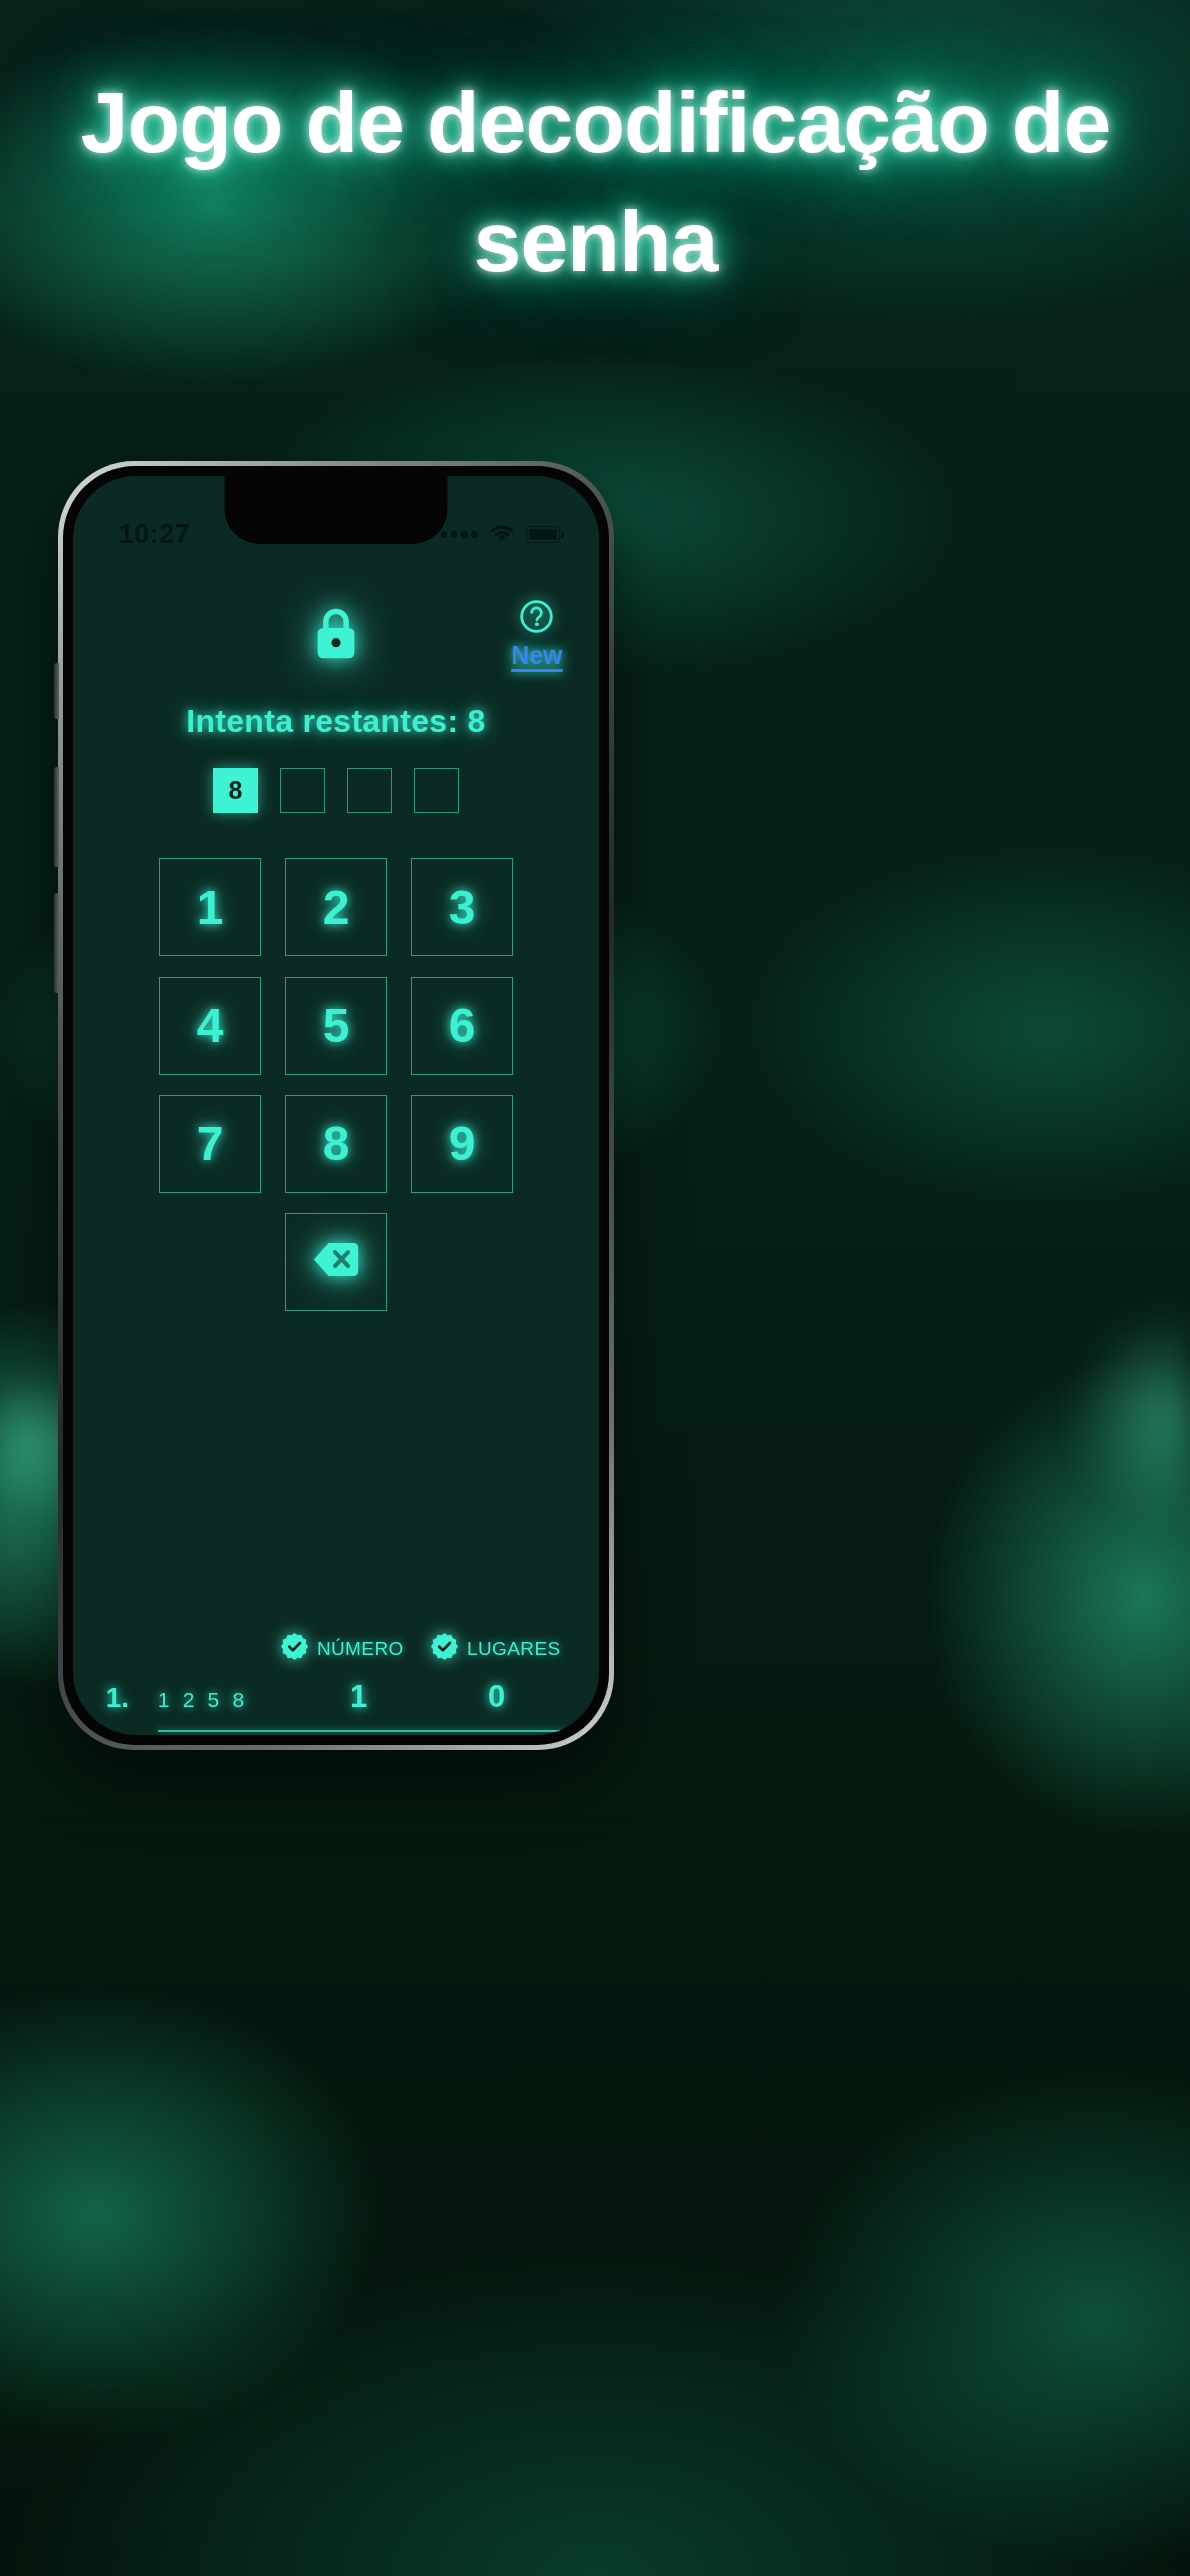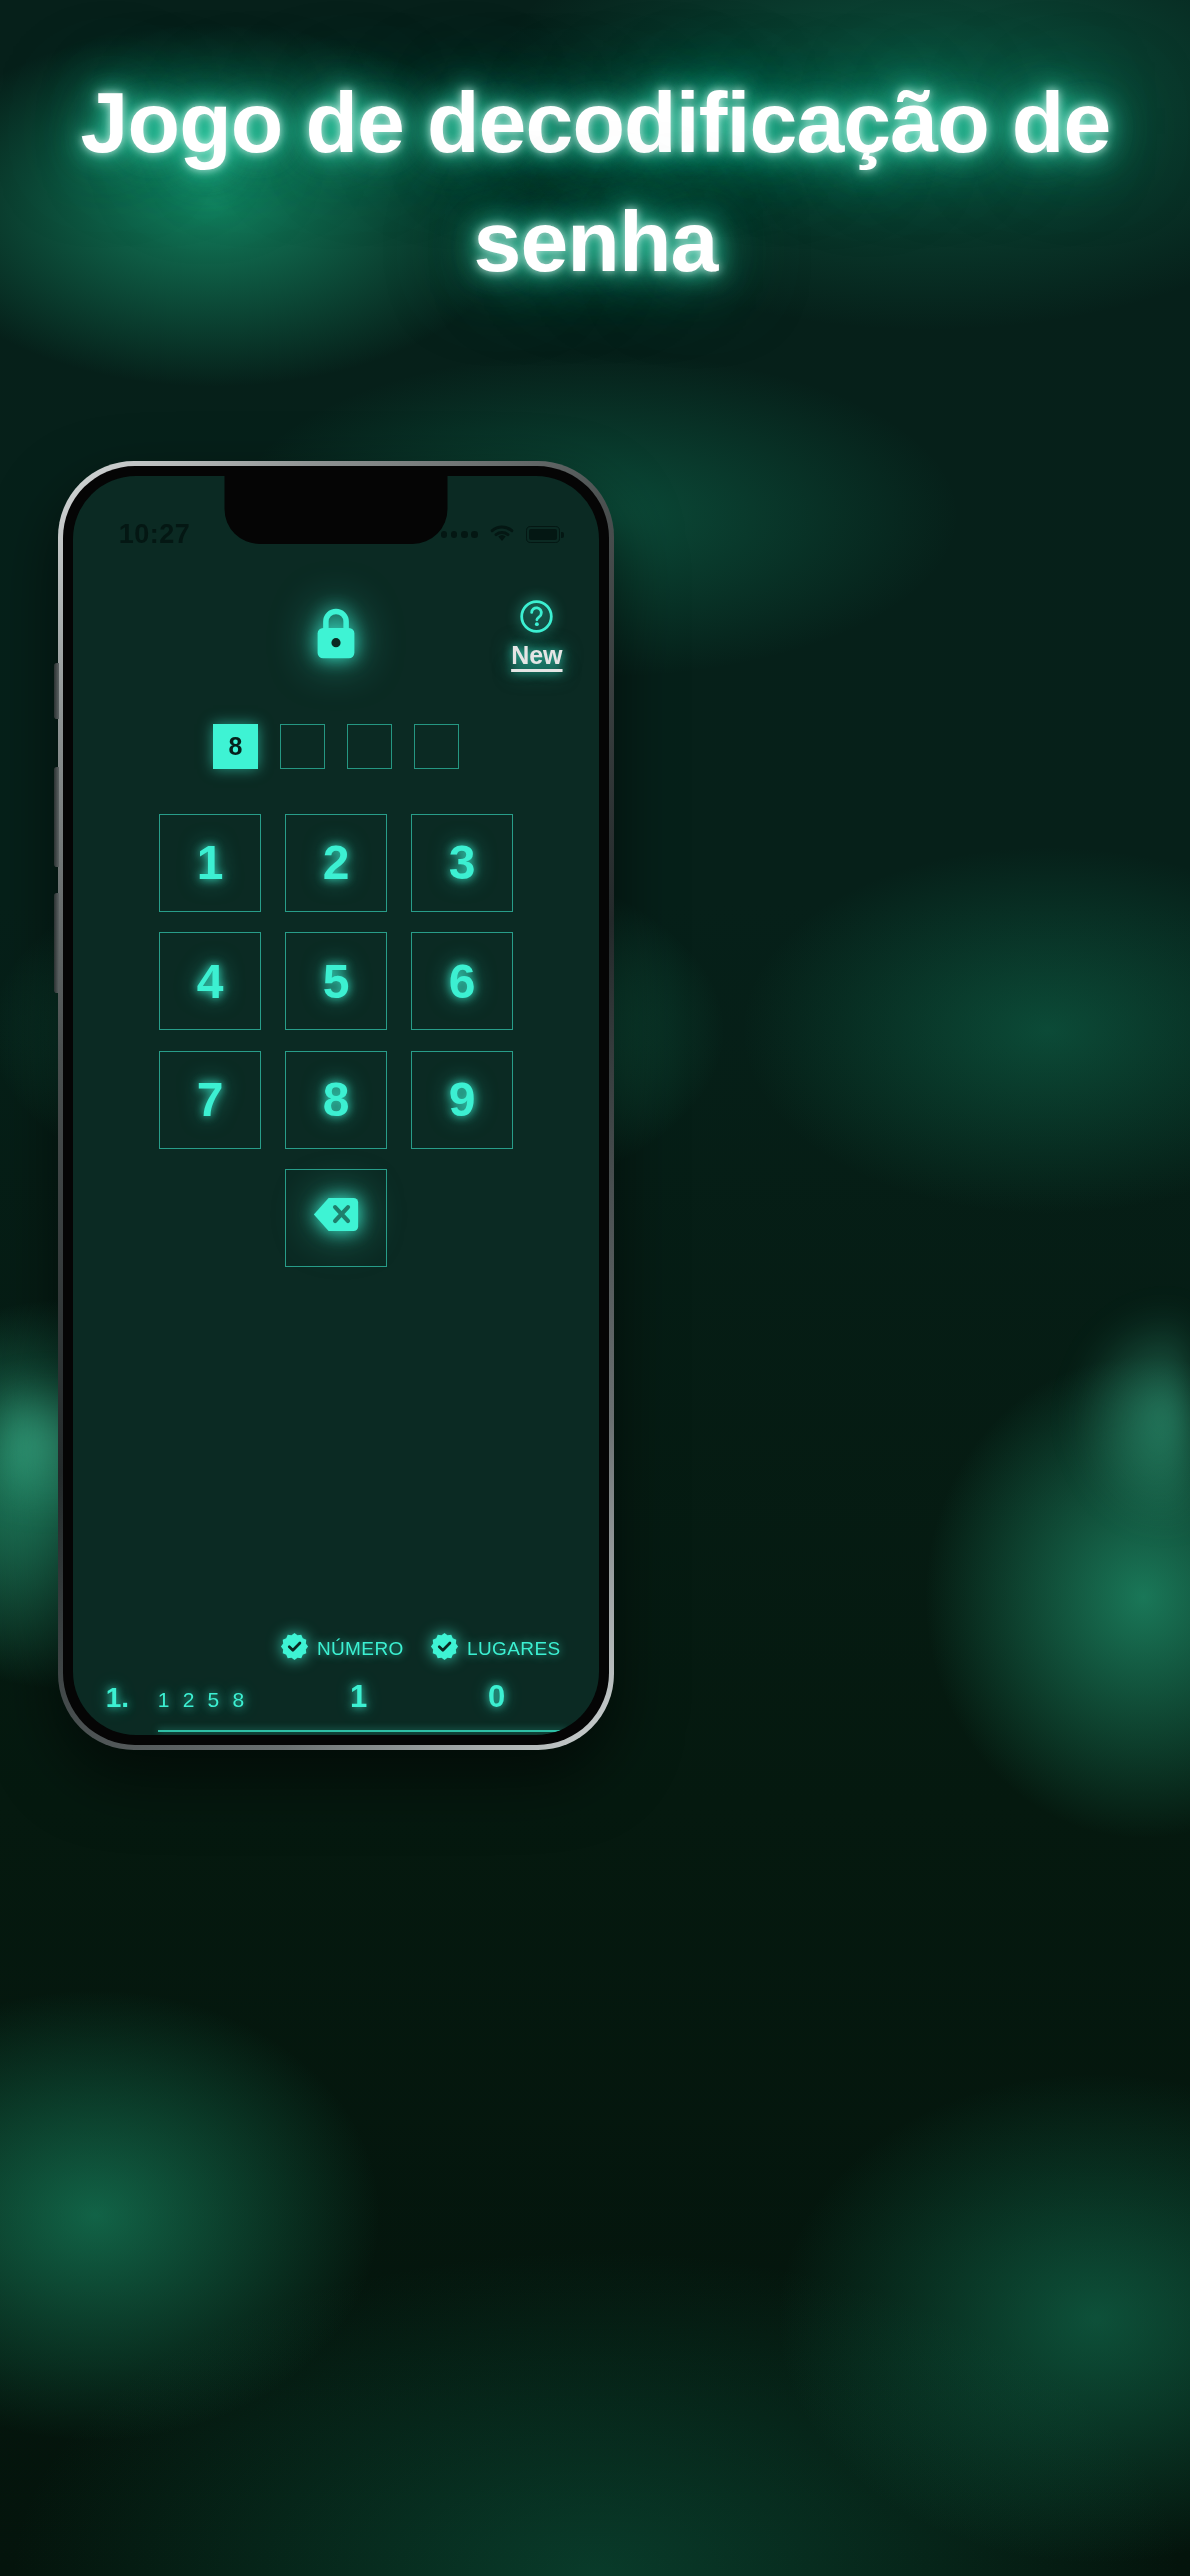--- a/index.html
+++ b/index.html
@@ -128,21 +128,21 @@
   #lock-icon{
     position:absolute; left:50%; top:20.4px; transform:translateX(-50%);
     filter:drop-shadow(0 0 8.3px rgba(60,240,210,0.85)) drop-shadow(0 0 20.4px rgba(60,240,210,0.55));
   }
   #help-group{
     position:absolute; right:3.7px; top:13px;
     display:flex; flex-direction:column; align-items:center; gap:3.7px;
   }
   #help-icon{ filter:drop-shadow(0 0 6.5px rgba(60,240,210,0.8)); }
   #new-link{
-    font-size:25px; font-weight:700; color:#e5e5e5;
+    font-size:25px; font-weight:700; color:#3b82f6;
     text-decoration:underline; text-underline-offset:4.6px; text-decoration-thickness:2.8px;
     text-shadow:0 0 9.3px rgba(60,240,210,0.85), 0 0 20.4px rgba(60,240,210,0.5);
   }
 
   #attempts{
     text-align:center;
     font-size:32px; font-weight:800; color:#3cf0d2;
     letter-spacing:0.3px;
     text-shadow:0 0 9.3px rgba(60,240,210,0.9), 0 0 24px rgba(60,240,210,0.6);
     margin-top:7.4px;
@@ -268,20 +268,21 @@
               <svg width="37" height="37" viewBox="0 0 40 40">
                 <circle cx="20" cy="20" r="16" stroke="#3cf0d2" stroke-width="3" fill="none"></circle>
                 <path d="M14.8 15.6a5.2 5.2 0 1110.2 1.6c0 3.2-4.6 3.5-4.6 6.3" stroke="#3cf0d2" stroke-width="3" fill="none" stroke-linecap="round"></path>
                 <circle cx="20.4" cy="28.3" r="2.1" fill="#3cf0d2"></circle>
               </svg>
             </span>
             <a id="new-link">New</a>
           </div>
         </div>
 
+        <div id="attempts">Intenta restantes: 8</div>
 
         <div id="slots">
           <div class="slot filled">8</div>
           <div class="slot"></div>
           <div class="slot"></div>
           <div class="slot"></div>
         </div>
 
         <div id="keypad">
           <div class="key">1</div>

